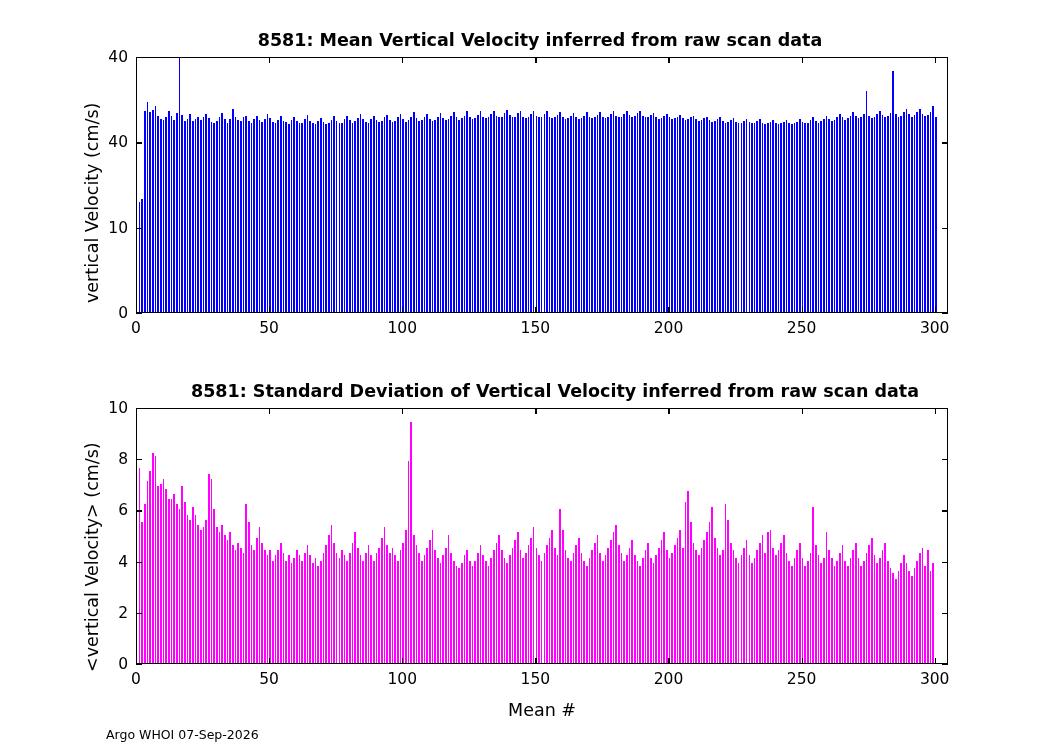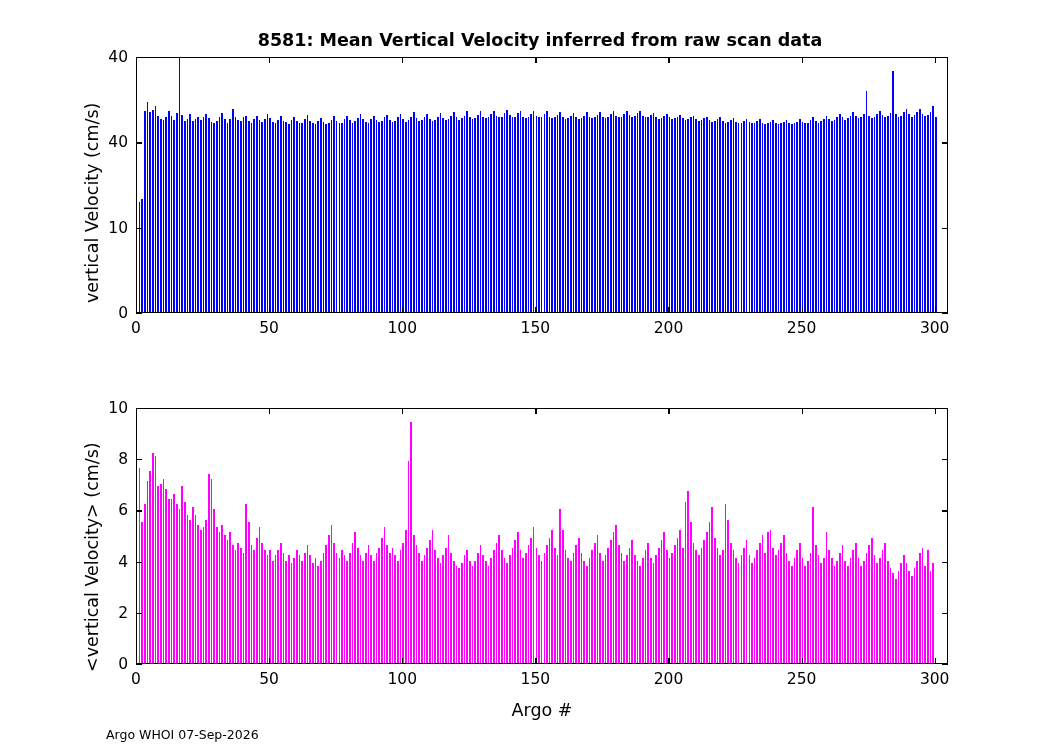--- a/index.html
+++ b/index.html
@@ -447,20 +447,21 @@
       <div class="tick-mark" style="left: 136px; top: 142.333px; width: 6px; height: 1.2px;"></div>
       <div class="tick-mark" style="left: 942px; top: 142.333px; width: 6px; height: 1.2px;"></div>
       <div class="tick-label-y" style="left: 84px; width: 44px; top: 142.333px;">40</div>
       <div class="tick-mark" style="left: 136px; top: 57px; width: 6px; height: 1.2px;"></div>
       <div class="tick-mark" style="left: 942px; top: 57px; width: 6px; height: 1.2px;"></div>
       <div class="tick-label-y" style="left: 84px; width: 44px; top: 57px;">40</div>
     </div>
 
   <div class="ylabel" style="left:82px; top:303px;">vertical Velocity (cm/s)</div>
 
+  <div class="title" style="left:60px; top:381px; width:990px;">8581: Standard Deviation of Vertical Velocity inferred from raw scan data</div>
 
   <div class="axes" id="axes-std" style="left:136px; top:408px; width:812px; height:256px;">
     <div class="plotarea">
       <div class="bars" id="bars-std">
           <div class="bar" style="left: 1.83698px; width: 1.65062px; height: 194.56px; background: rgb(255, 0, 255);"></div>
           <div class="bar" style="left: 4.49928px; width: 1.65062px; height: 140.8px; background: rgb(255, 0, 255);"></div>
           <div class="bar" style="left: 7.16157px; width: 1.65062px; height: 158.72px; background: rgb(255, 0, 255);"></div>
           <div class="bar" style="left: 9.82387px; width: 1.65062px; height: 181.76px; background: rgb(255, 0, 255);"></div>
           <div class="bar" style="left: 12.4862px; width: 1.65062px; height: 192px; background: rgb(255, 0, 255);"></div>
           <div class="bar" style="left: 15.1485px; width: 1.65062px; height: 209.92px; background: rgb(255, 0, 255);"></div>
@@ -802,17 +803,17 @@
       <div class="tick-mark" style="left: 136px; top: 459.2px; width: 6px; height: 1.2px;"></div>
       <div class="tick-mark" style="left: 942px; top: 459.2px; width: 6px; height: 1.2px;"></div>
       <div class="tick-label-y" style="left: 84px; width: 44px; top: 459.2px;">8</div>
       <div class="tick-mark" style="left: 136px; top: 408px; width: 6px; height: 1.2px;"></div>
       <div class="tick-mark" style="left: 942px; top: 408px; width: 6px; height: 1.2px;"></div>
       <div class="tick-label-y" style="left: 84px; width: 44px; top: 408px;">10</div>
     </div>
 
   <div class="ylabel" style="left:82px; top:672px;">&lt;vertical Velocity&gt; (cm/s)</div>
 
-  <div class="xlabel" style="left:542px; top:700px;">Argo #</div>
+  <div class="xlabel" style="left:542px; top:700px;">Mean #</div>
 
   <div class="footer" style="left:106px; top:727px;">Argo WHOI 07-Sep-2026</div>
 
 </div>
 
 </body></html>

